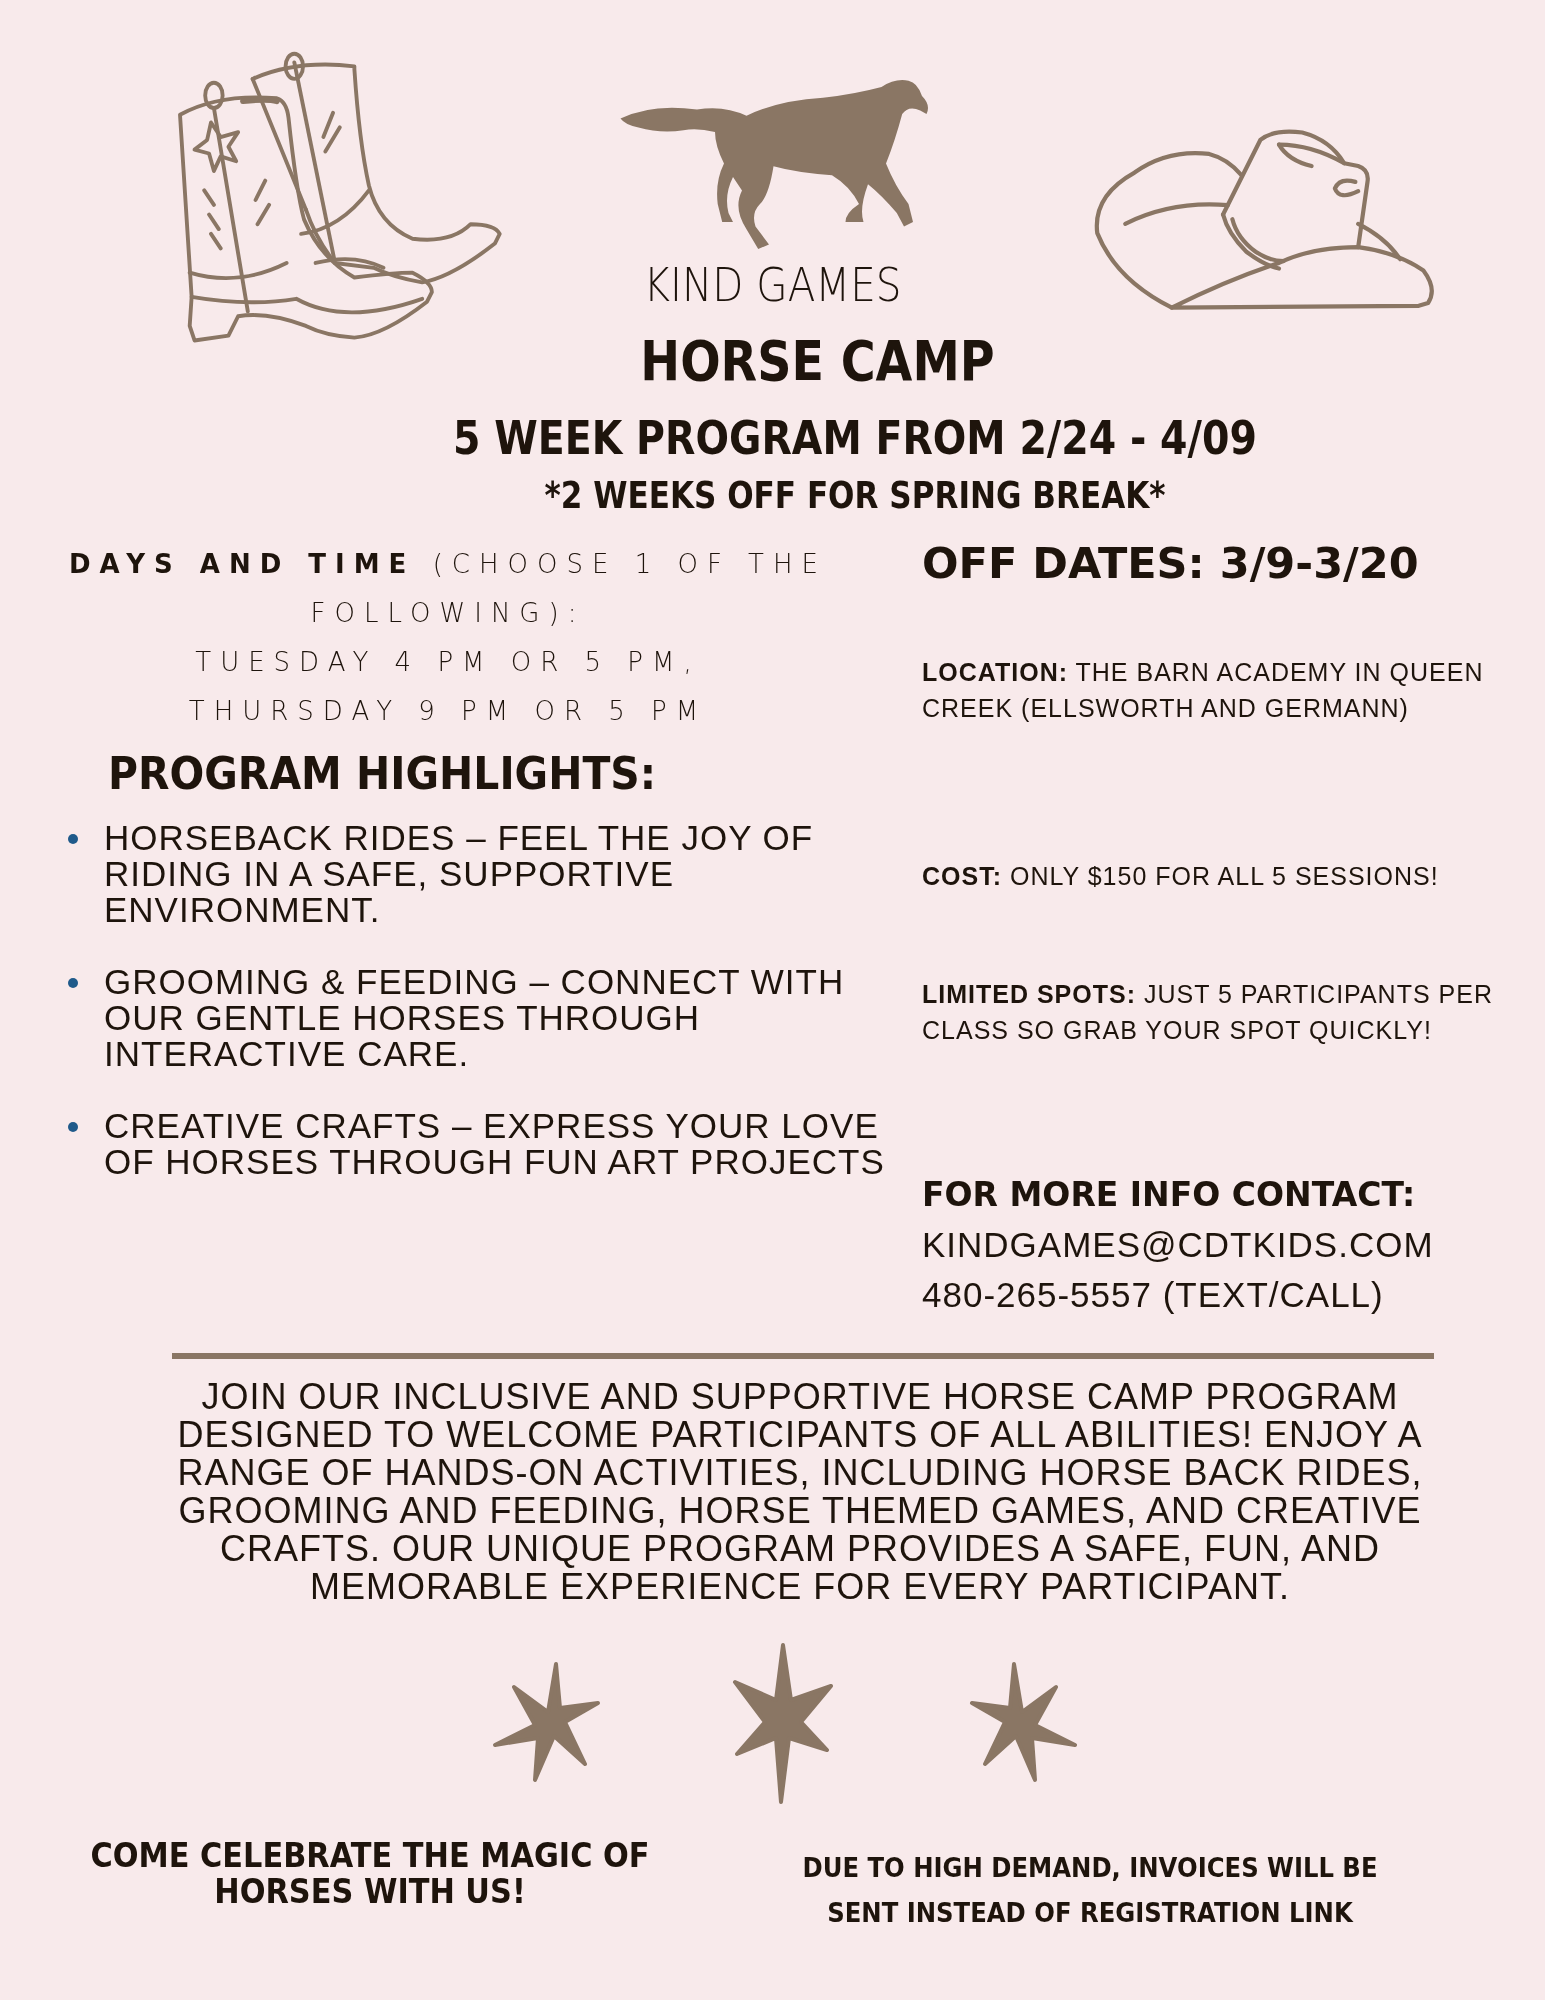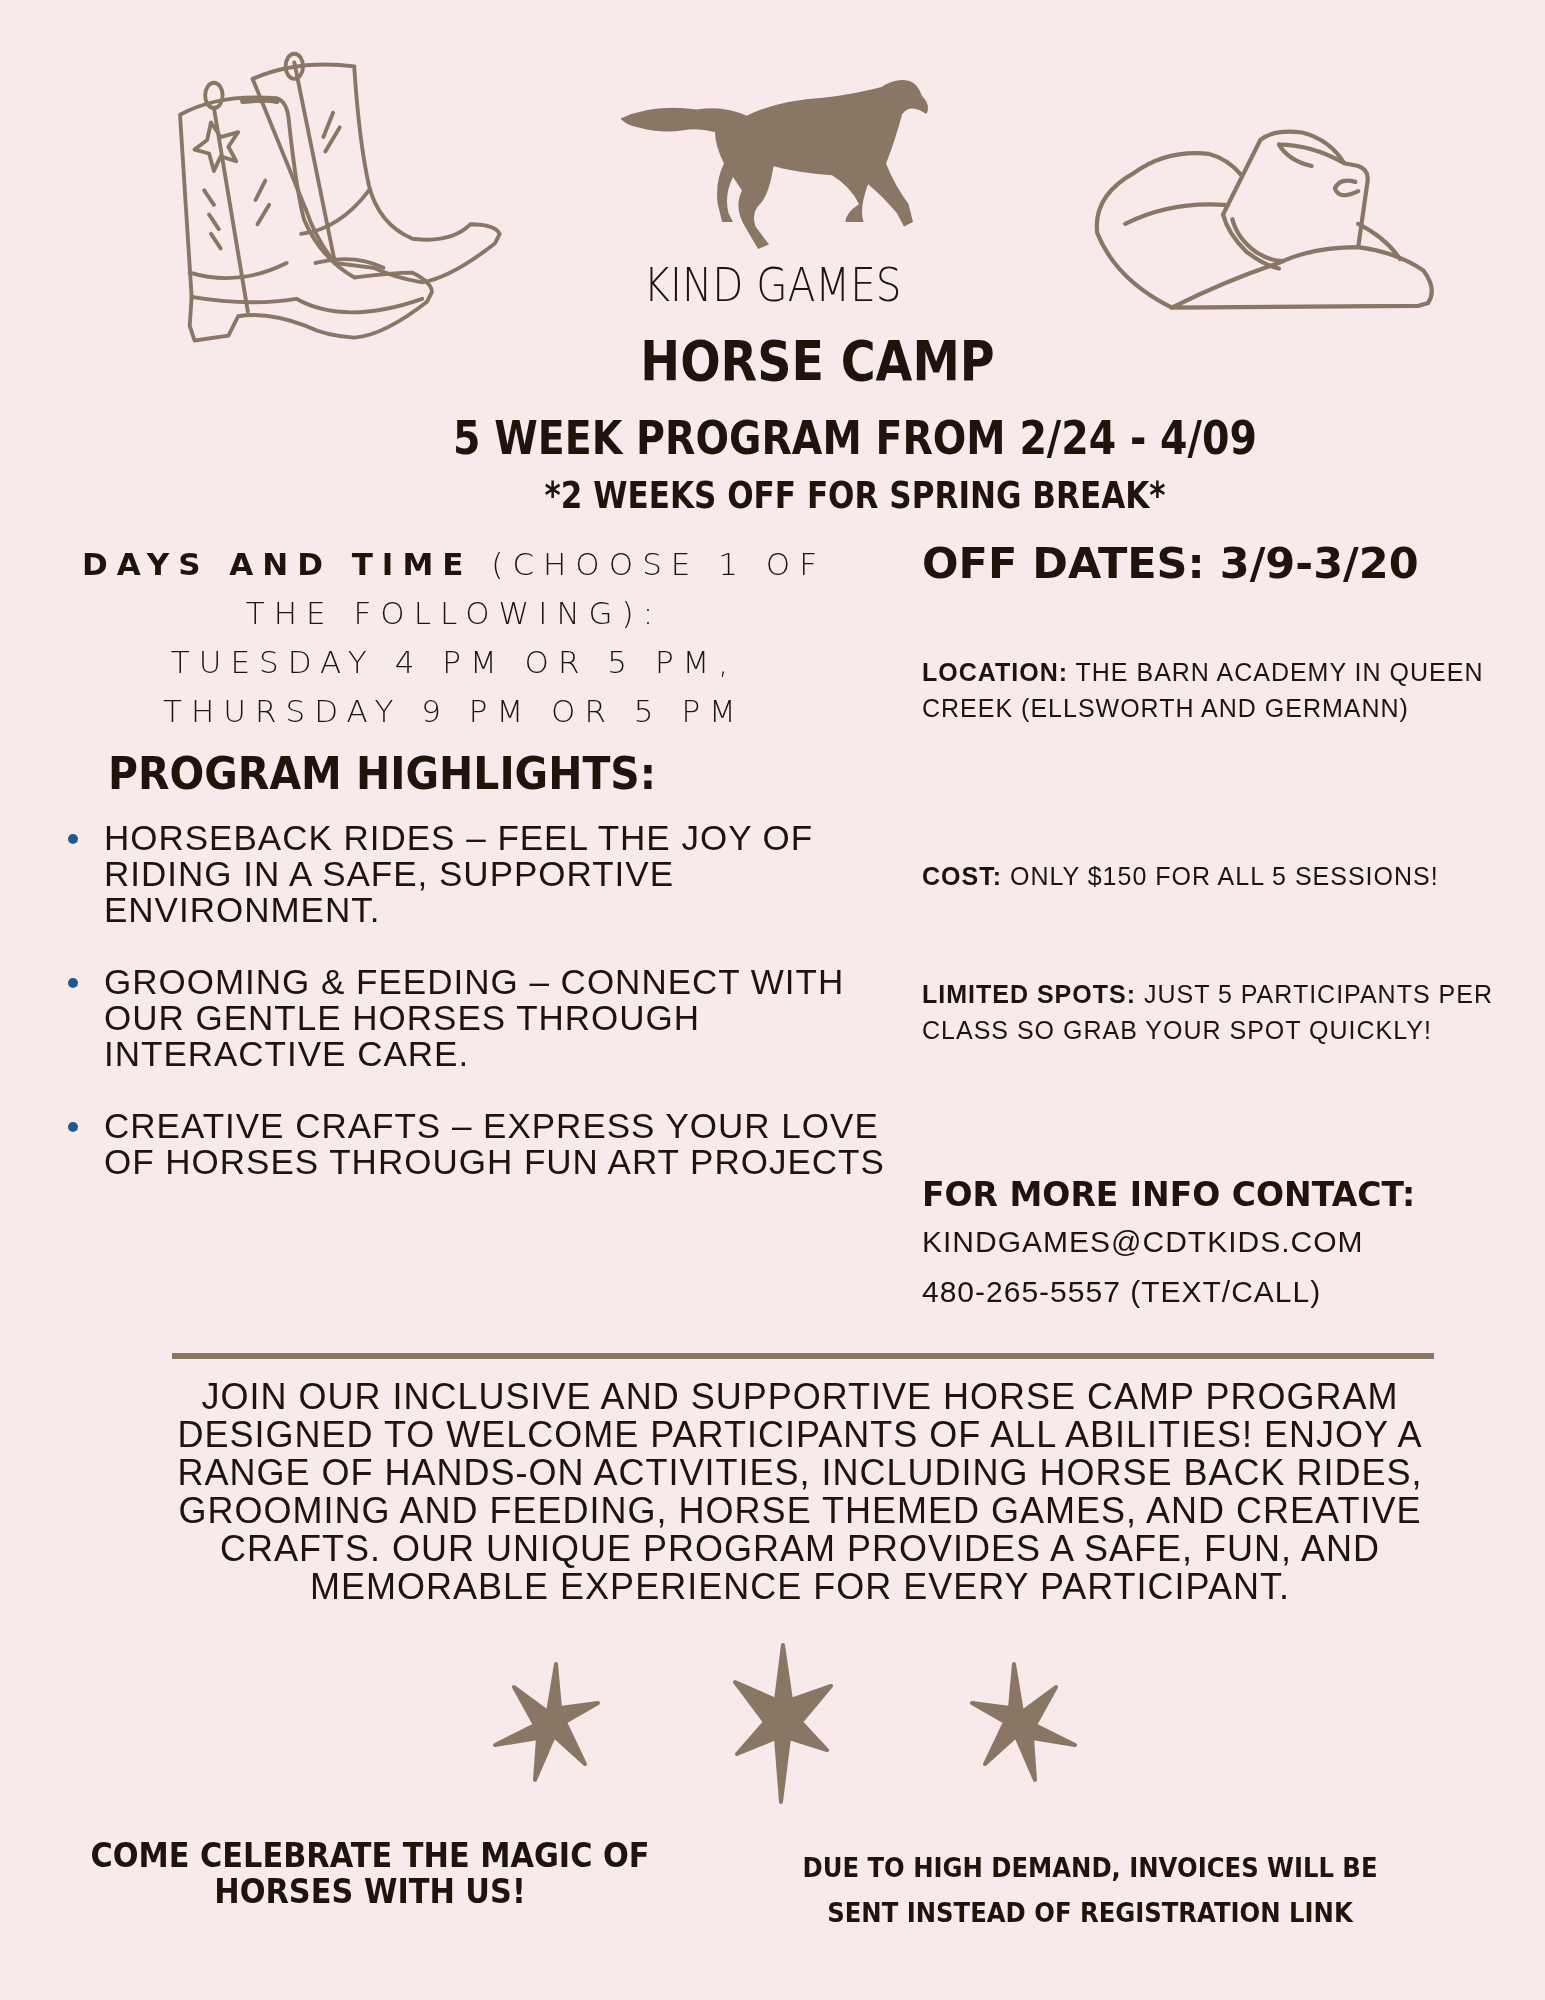--- a/index.html
+++ b/index.html
@@ -11,37 +11,37 @@
   #boots { left: 160px; top: 45px; width: 350px; height: 310px; }
   #horse { left: 598px; top: 68px; width: 360px; height: 200px; }
   #hat { left: 1075px; top: 112px; width: 380px; height: 205px; }
 
   .brand { left: 0; width: 1545px; top: 258px; text-align: center; font-family: "DejaVu Sans", sans-serif; font-weight: 300; font-size: 46px; letter-spacing: 0px; transform: scaleX(0.88); }
   .title { left: 0; width: 1635px; top: 328px; text-align: center; font-family: "DejaVu Sans", sans-serif; font-weight: bold; font-size: 56px; transform: scaleX(0.85); }
   .program { left: 0; width: 1710px; top: 410px; text-align: center; font-family: "DejaVu Sans", sans-serif; font-weight: bold; font-size: 47px; transform: scaleX(0.84); transform-origin: 855px 0; }
   .springbreak { left: 0; width: 1710px; top: 474px; text-align: center; font-family: "DejaVu Sans", sans-serif; font-weight: bold; font-size: 37px; transform: scaleX(0.84); transform-origin: 855px 0; }
 
   
-  .days { left: 54px; width: 800px; top: 540px; text-align: center; font-family: "DejaVu Sans", sans-serif; font-size: 31px; letter-spacing: 9px; line-height: 49px; font-weight: 300; }
+  .days { left: 48px; width: 800px; top: 540px; text-align: center; font-family: "DejaVu Sans", sans-serif; font-size: 26px; letter-spacing: 9px; line-height: 49px; font-weight: 300; }
   .days b { font-weight: bold; }
   .highlights-title { left: 108px; top: 748px; font-family: "DejaVu Sans", sans-serif; font-weight: bold; font-size: 44px; transform: scaleX(0.93); transform-origin: 0 0; }
   .hl-list { left: 62px; top: 820px; width: 840px; list-style: none; }
   .hl-list li { position: relative; padding-left: 42px; font-family: "Liberation Sans", sans-serif; font-size: 35px; line-height: 36px; margin-bottom: 36px; letter-spacing: 1px; }
   .hl-list li .dot { position: absolute; left: 6px; top: 14px; width: 10px; height: 10px; border-radius: 50%; background: #1f5a8a; }
 
   
   .right { left: 922px; width: 580px; }
   .offdates { top: 538px; font-family: "DejaVu Sans", sans-serif; font-weight: bold; font-size: 43px; white-space: nowrap; }
   .block { font-family: Liberation Sans, sans-serif; font-size: 25px; line-height: 36px; letter-spacing: 1px; }
   .block b { font-weight: bold; }
   #location { top: 654px; }
   #cost { top: 858px; }
   #limited { top: 976px; }
   .contact-title { top: 1175px; font-family: "DejaVu Sans", sans-serif; font-weight: bold; font-size: 33px; white-space: nowrap; }
-  .contact-line { font-family: "Liberation Sans", sans-serif; font-size: 30px; letter-spacing: 1px; white-space: nowrap; }
+  .contact-line { font-family: "Liberation Sans", sans-serif; font-size: 35px; letter-spacing: 1px; white-space: nowrap; }
   #email { top: 1225px; }
   #phone { top: 1275px; }
 
   .divider { left: 172px; top: 1353px; width: 1262px; height: 6px; background: #8a7664; }
 
   .blurb { left: 150px; width: 1300px; top: 1378px; text-align: center; font-family: "Liberation Sans", sans-serif; font-size: 36px; line-height: 38px; letter-spacing: 1px; font-weight: 500; }
 
   #star1 { left: 490px; top: 1660px; width: 120px; height: 125px; }
   #star2 { left: 725px; top: 1642px; width: 115px; height: 165px; }
   #star3 { left: 960px; top: 1660px; width: 120px; height: 125px; }

